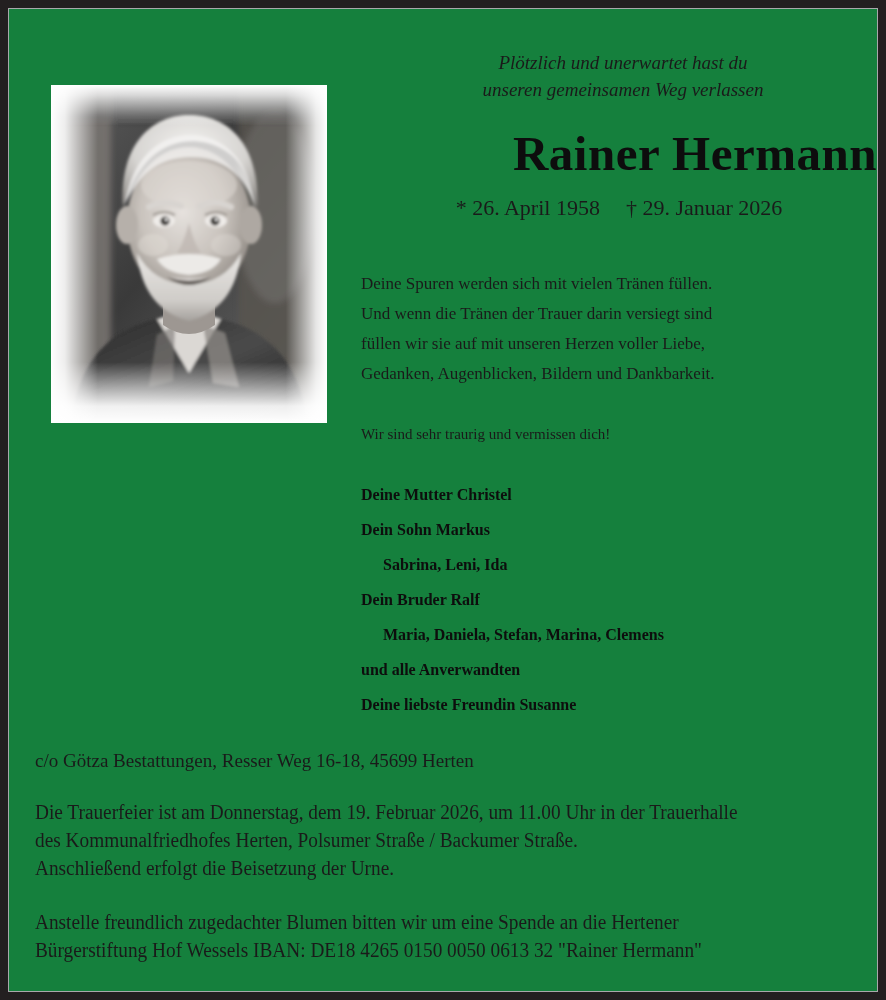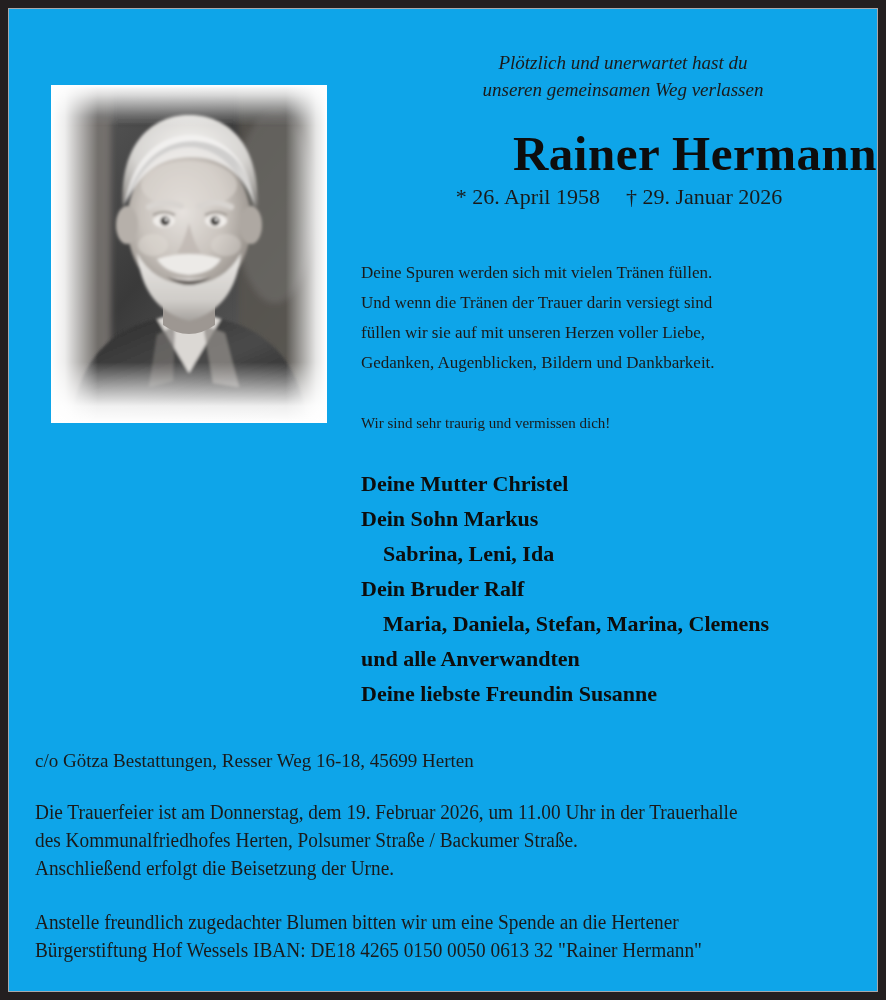--- a/index.html
+++ b/index.html
@@ -22,21 +22,21 @@
     box-sizing: border-box;
     background: #231f20;
     padding: 8px;
     overflow: hidden;
   }
   .notice-inner {
     position: relative;
     width: 100%;
     height: 100%;
     box-sizing: border-box;
-    background: #0ea5e9;
+    background: #15803d;
     border: 1px solid #a9a8ab;
     overflow: hidden;
   }
 
   
   .portrait-wrap {
     position: absolute;
     left: 44px;
     top: 78px;
     width: 272px;
@@ -87,41 +87,41 @@
     font-weight: bold;
     letter-spacing: 0.5px;
     line-height: 1.1;
     margin-top: 24px;
     color: #0d0d0d;
   }
 
   .dates {
     text-align: center;
     font-size: 22px;
-    margin-top: 3px;
+    margin-top: 14px;
     color: #1a1a1a;
   }
   .dates .gap { display: inline-block; width: 26px; }
 
   .verse {
     margin-top: 48px;
     font-size: 17px;
     line-height: 30px;
     color: #1a1a1a;
   }
 
   .closing-line {
     font-size: 15px;
     line-height: 30px;
     margin-top: 30px;
   }
 
   .family {
     margin-top: 28px;
-    font-size: 22px;
+    font-size: 16px;
     font-weight: bold;
     line-height: 35px;
     color: #0d0d0d;
   }
   .family .indent { padding-left: 22px; }
 
   
   .footer {
     position: absolute;
     left: 26px;

